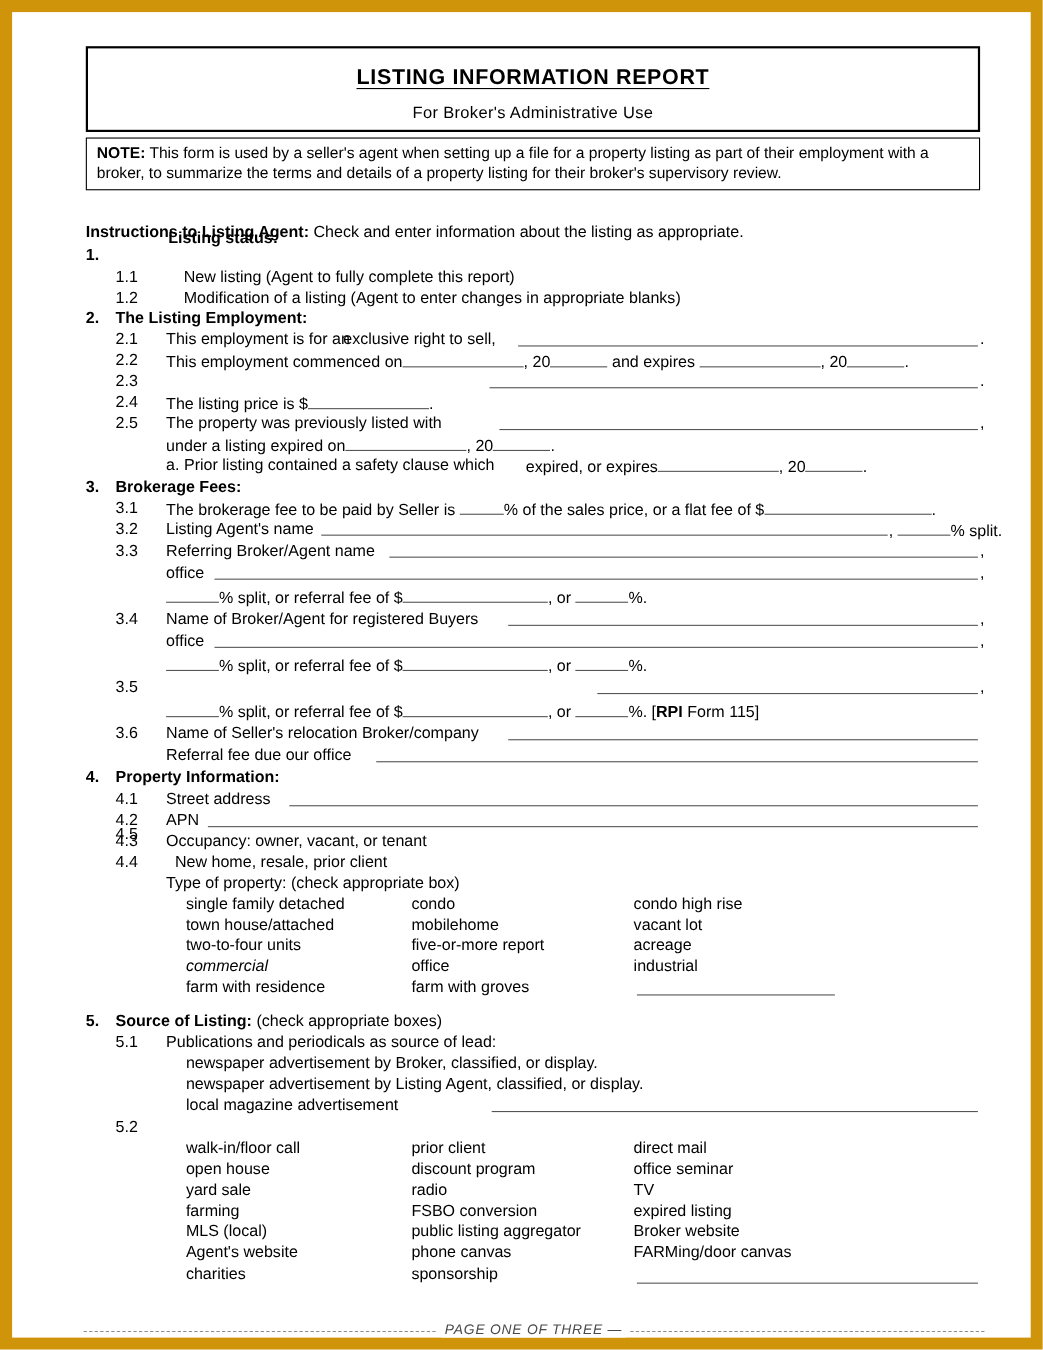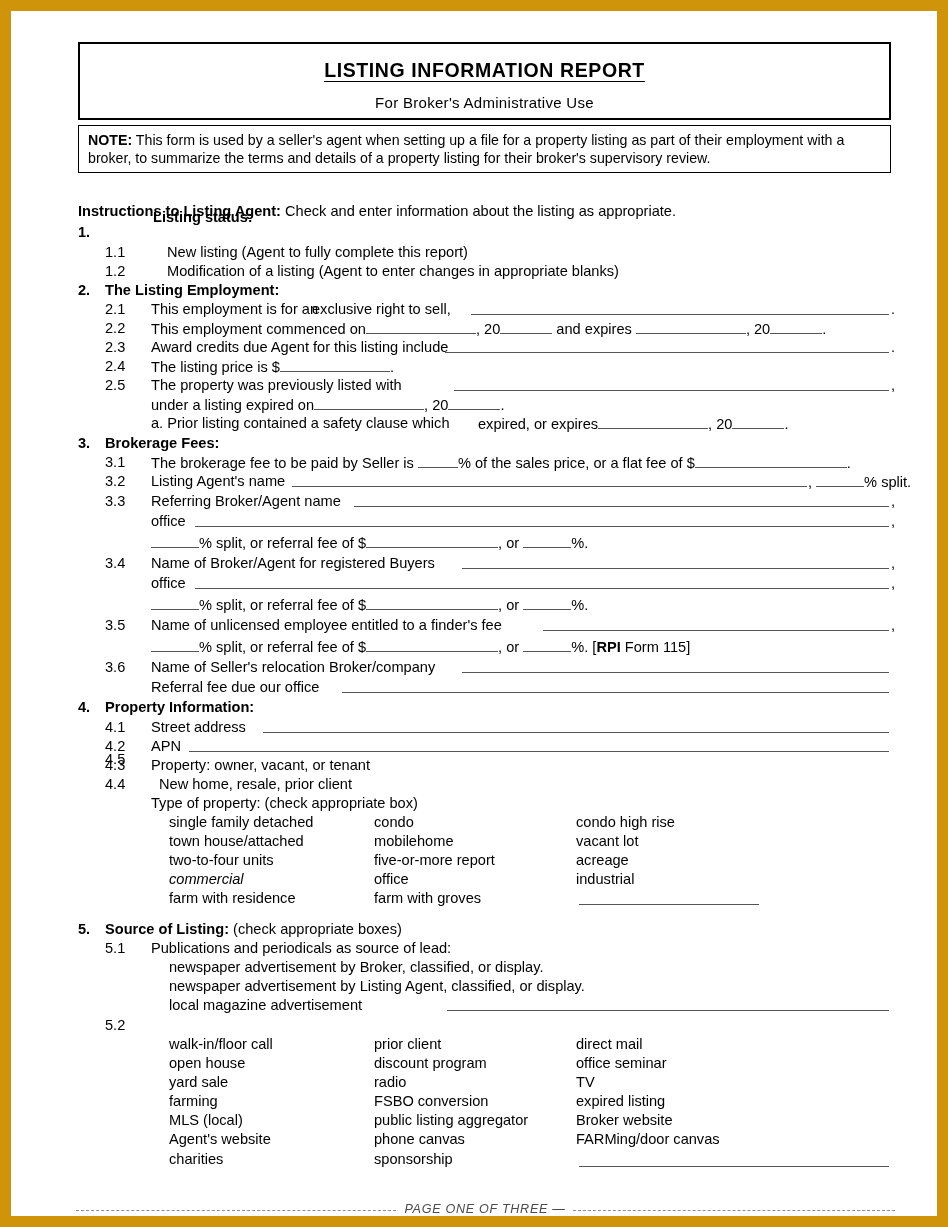--- a/index.html
+++ b/index.html
@@ -149,21 +149,20 @@
     <div class="row" style="left:824px; top:270px;">.</div>
 
     <div class="row" style="left:38px; top:289px;">2.2</div>
     <div class="row" style="left:84px; top:289px;">
       <span>This  employment  commenced  on</span><span class="ul" style="width:110px"></span><span>, 20</span><span class="ul" style="width:52px"></span>
       <span>and  expires</span>
       <span class="ul" style="width:110px"></span><span>, 20</span><span class="ul" style="width:52px"></span>.
     </div>
 
     <div class="row" style="left:38px; top:308px;">2.3</div>
-    <div class="row" style="left:84px; top:308px;">Award credits due Agent for this listing include</div>
     <div class="line" style="left:378px; top:322px; width:444px;"></div>
     <div class="row" style="left:824px; top:308px;">.</div>
 
     <div class="row" style="left:38px; top:327px;">2.4</div>
     <div class="row" style="left:84px; top:327px;"><span>The listing price is $</span><span class="ul" style="width:110px"></span>.</div>
 
     <div class="row" style="left:38px; top:346px;">2.5</div>
     <div class="row" style="left:84px; top:346px;">The property was previously listed with</div>
     <div class="line" style="left:387px; top:360px; width:435px;"></div>
     <div class="row" style="left:824px; top:346px;">,</div>
@@ -200,21 +199,20 @@
     <div class="line" style="left:395px; top:538px; width:427px;"></div>
     <div class="row" style="left:824px; top:524px;">,</div>
 
     <div class="row" style="left:84px; top:544px;">office</div>
     <div class="line" style="left:128px; top:558px; width:694px;"></div>
     <div class="row" style="left:824px; top:544px;">,</div>
 
     <div class="row" style="left:84px; top:565px;"><span class="ul" style="width:48px"></span><span>% split, or referral fee of $</span><span class="ul" style="width:132px"></span><span>, or</span> <span class="ul" style="width:48px"></span><span>%.</span></div>
 
     <div class="row" style="left:38px; top:586px;">3.5</div>
-    <div class="row" style="left:84px; top:586px;">Name of unlicensed employee entitled to a finder's fee</div>
     <div class="line" style="left:476px; top:600px; width:346px;"></div>
     <div class="row" style="left:824px; top:586px;">,</div>
 
     <div class="row" style="left:84px; top:607px;"><span class="ul" style="width:48px"></span><span>% split, or referral fee of $</span><span class="ul" style="width:132px"></span><span>, or</span> <span class="ul" style="width:48px"></span><span>%. [</span><span class="b">RPI</span><span> Form 115]</span></div>
 
     <div class="row" style="left:38px; top:628px;">3.6</div>
     <div class="row" style="left:84px; top:628px;">Name  of  Seller's  relocation  Broker/company</div>
     <div class="line" style="left:395px; top:642px; width:427px;"></div>
 
     <div class="row" style="left:84px; top:648px;">Referral  fee  due  our  office</div>
@@ -225,21 +223,21 @@
 
     <div class="row" style="left:38px; top:688px;">4.1</div>
     <div class="row" style="left:84px; top:688px;">Street address</div>
     <div class="line" style="left:196px; top:702px; width:626px;"></div>
 
     <div class="row" style="left:38px; top:707px;">4.2</div>
     <div class="row" style="left:84px; top:707px;">APN</div>
     <div class="line" style="left:122px; top:721px; width:700px;"></div>
 
     <div class="row" style="left:38px; top:726px;">4.3</div>
-    <div class="row" style="left:84px; top:726px;">Property:     owner,      vacant, or      tenant</div>
+    <div class="row" style="left:84px; top:726px;">Occupancy:     owner,      vacant, or      tenant</div>
 
     <div class="row" style="left:38px; top:745px;">4.4</div>
     <div class="row" style="left:92px; top:745px;">New home,     resale,     prior client</div>
 
     <div class="row" style="left:38px; top:720px;">4.5</div>
     <div class="row" style="left:84px; top:764px;">Type of property: (check appropriate box)</div>
 
     <div class="row" style="left:102px; top:783px;">single family detached</div>
     <div class="row" style="left:102px; top:802px;">town house/attached</div>
     <div class="row" style="left:102px; top:821px;">two-to-four units</div>

